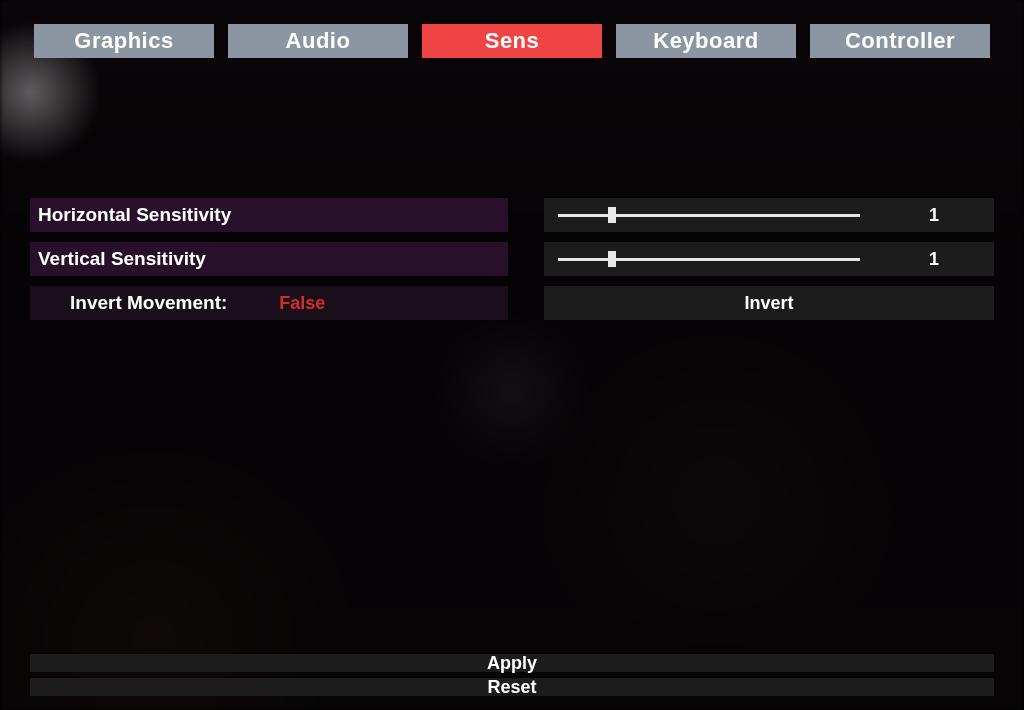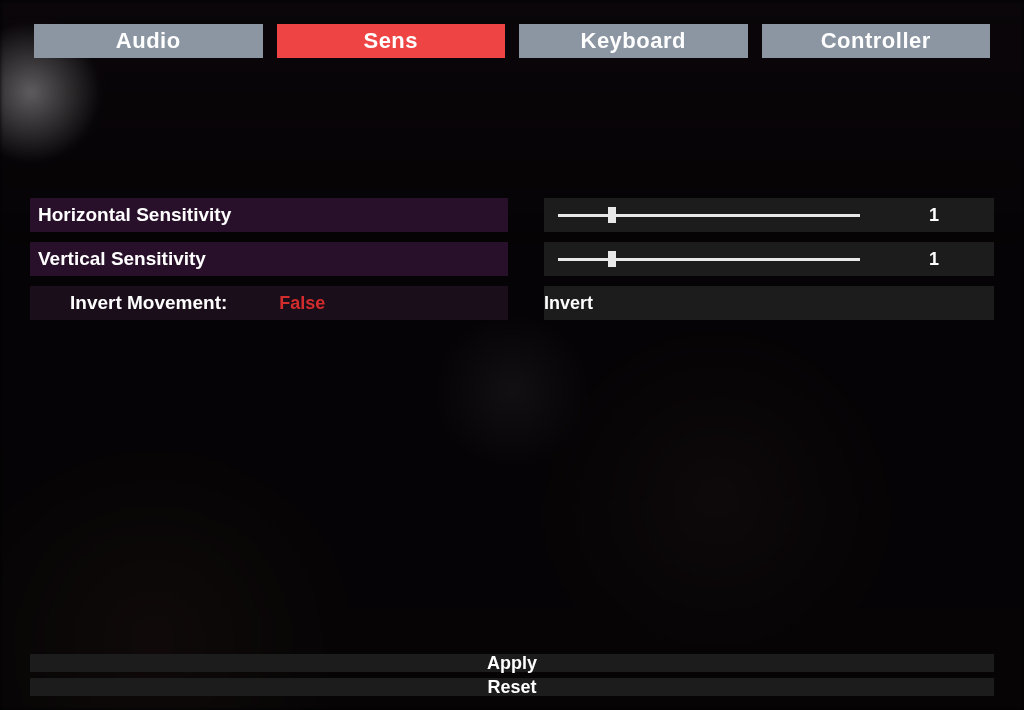--- a/index.html
+++ b/index.html
@@ -89,21 +89,21 @@
     flex: 0 0 36px;
   }
   .right-cell {
     flex: 1 1 auto;
     background: #1c1c1c;
     display: flex;
     align-items: center;
     position: relative;
   }
   .right-cell.button {
-    justify-content: flex-start;
+    justify-content: center;
     color: #fff;
     font-size: 18px;
     font-weight: 600;
     cursor: pointer;
   }
 
   
   .slider-wrap {
     position: relative;
     flex: 1 1 auto;
@@ -154,20 +154,21 @@
   }
 </style>
 </head>
 <body>
 
 <div class="bg"></div>
 
 <div class="screen">
 
   <div class="tabs">
+    <div class="tab">Graphics</div>
     <div class="tab">Audio</div>
     <div class="tab active">Sens</div>
     <div class="tab">Keyboard</div>
     <div class="tab">Controller</div>
   </div>
 
   <div class="rows">
 
     <div class="row">
       <div class="left-cell">

